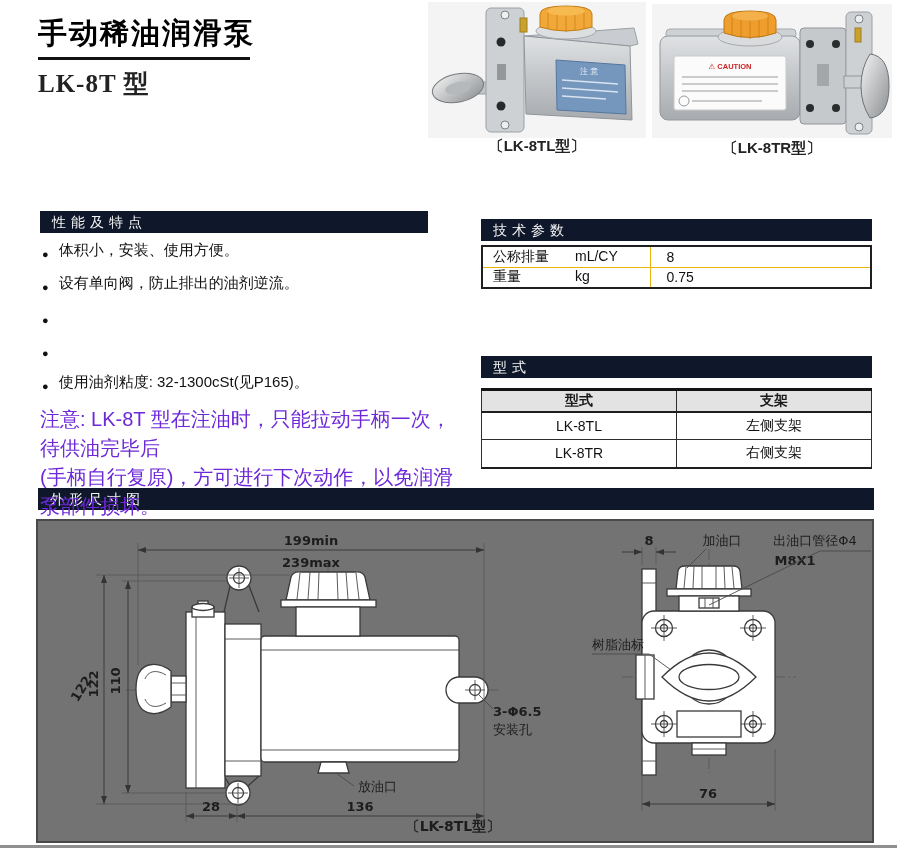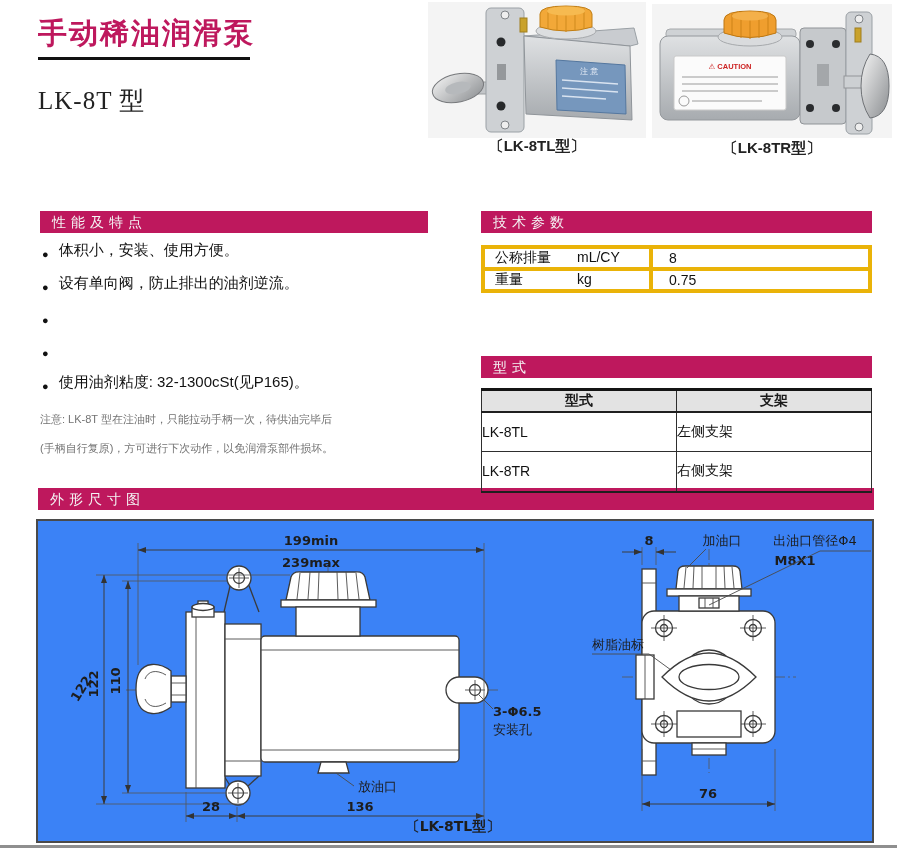--- a/index.html
+++ b/index.html
@@ -6,67 +6,67 @@
   html,body { background:#e9e9e9; }
   .page {
     position:relative; width:897px; height:848px; background:#ffffff;
     font-family:"Liberation Sans","DejaVu Sans",sans-serif; color:#1a1a1a;
     overflow:hidden; margin:0 auto;
   }
   
   .title-block { position:absolute; left:38px; top:14px; }
   .main-title {
     font-family:"Liberation Serif","DejaVu Serif",serif;
-    font-size:29px; font-weight:600; letter-spacing:2px; color:#be185d;
+    font-size:29px; font-weight:600; letter-spacing:2px; color:#000000;
   }
   .title-underline { width:212px; height:3px; background:#111; margin-top:3px; }
   .model-title {
     font-family:"Liberation Serif","DejaVu Serif",serif;
-    font-size:25px; font-weight:400; letter-spacing:1px; color:#222; margin-top:24px;
+    font-size:25px; font-weight:700; letter-spacing:1px; color:#222; margin-top:7px;
   }
   
   .photo { position:absolute; }
   .photo-caption {
     position:absolute; text-align:center; font-size:15px; font-weight:bold; color:#222;
   }
   
   .bar {
-    position:absolute; height:22px; background:#be185d; color:#f4f4f4;
+    position:absolute; height:22px; background:#0f172a; color:#f4f4f4;
     font-size:14px; letter-spacing:5px; line-height:22px; padding-left:12px;
   }
   
   .features { position:absolute; left:40px; top:240px; width:420px; }
   .feat-item { display:flex; align-items:flex-start; font-size:15px; line-height:20px; margin-bottom:9px; color:#111; }
   .feat-bullet { font-size:11px; margin:4px 10px 0 2px; color:#111; }
-  .note-line { font-size:11px; line-height:29px; color:#737373; }
+  .note-line { font-size:20px; line-height:29px; color:#6d28d9; }
   
   .specs-table {
     position:absolute; left:481px; top:245px; width:391px;
     border-collapse:collapse; table-layout:fixed; border:2px solid #1f1f1f;
   }
-  .specs-table td { border:4px solid #eab308; height:21px; font-size:14px; color:#111; }
+  .specs-table td { border:1px solid #eab308; height:21px; font-size:14px; color:#111; }
   .specs-table .c-name { width:168px; padding-left:10px; }
   .specs-table .c-name .pname { display:inline-block; width:82px; }
   .specs-table .c-val { padding-left:16px; }
   .types-table {
     position:absolute; left:481px; top:388px; width:391px;
     border-collapse:collapse; table-layout:fixed;
     border:1px solid #2e2e2e; border-top:3px solid #141414; border-bottom:2px solid #1f1f1f;
   }
   .types-table th {
     background:#e3e3e3; font-size:14px; font-weight:bold; height:22px;
     border:1px solid #2e2e2e; border-bottom:2px solid #1f1f1f;
   }
   .types-table td {
-    border:1px solid #2e2e2e; height:40px; font-size:14px; color:#111;
+    border:1px solid #2e2e2e; height:28px; font-size:14px; text-align:center; color:#111;
   }
   
   .drawing-box {
     position:absolute; left:36px; top:519px; width:838px; height:324px;
-    border:2px solid #4a4a4a; background:#3b82f6;
+    border:2px solid #4a4a4a; background:#737373;
   }
   .drawing-box svg { position:absolute; left:0; top:0; }
   
   .ol   { stroke:#3a3a3a; stroke-width:1.3; fill:none; }
   .olw  { stroke:#3a3a3a; stroke-width:1.3; fill:#ffffff; }
   .thin { stroke:#4a4a4a; stroke-width:0.9; fill:none; }
   .dim  { stroke:#3c3c3c; stroke-width:1; fill:none; }
   .ext  { stroke:#555; stroke-width:0.8; fill:none; }
   .cl   { stroke:#555; stroke-width:0.8; fill:none; stroke-dasharray:11 3 2 3; }
   .dimt { font:bold 13px "DejaVu Sans","Liberation Sans",sans-serif; fill:#1d1d1d; }
@@ -171,21 +171,21 @@
       <rect x="203" y="24" width="6" height="14" fill="#c9a22c" stroke="#a07f1c"></rect>
     </g>
     <g>
       <rect x="192" y="72" width="26" height="12" fill="#cdd0d3" stroke="#939699"></rect>
       <path d="M218,50 Q237,52 237,82 Q237,112 218,114 Q209,100 209,82 Q209,64 218,50 Z" fill="url(#gSil)" stroke="#6f7276"></path>
     </g>
   </svg>
   <div class="photo-caption" style="left:652px;top:139px;width:240px">〔LK-8TR型〕</div>
 
   <div class="bar" style="left:40px;top:211px;width:388px">性能及特点</div>
-  <div class="bar" style="left:481px;top:211px;width:391px">技术参数</div>
+  <div class="bar" style="left:481px;top:219px;width:391px">技术参数</div>
   <div class="bar" style="left:481px;top:356px;width:391px">型式</div>
   <div class="bar" style="left:38px;top:488px;width:836px">外形尺寸图</div>
 
   <div class="features">
     <div class="feat-item">
       <span class="feat-bullet">●</span>
       <span>体积小，安装、使用方便。</span>
       </div>
     <div class="feat-item">
       <span class="feat-bullet">●</span>

